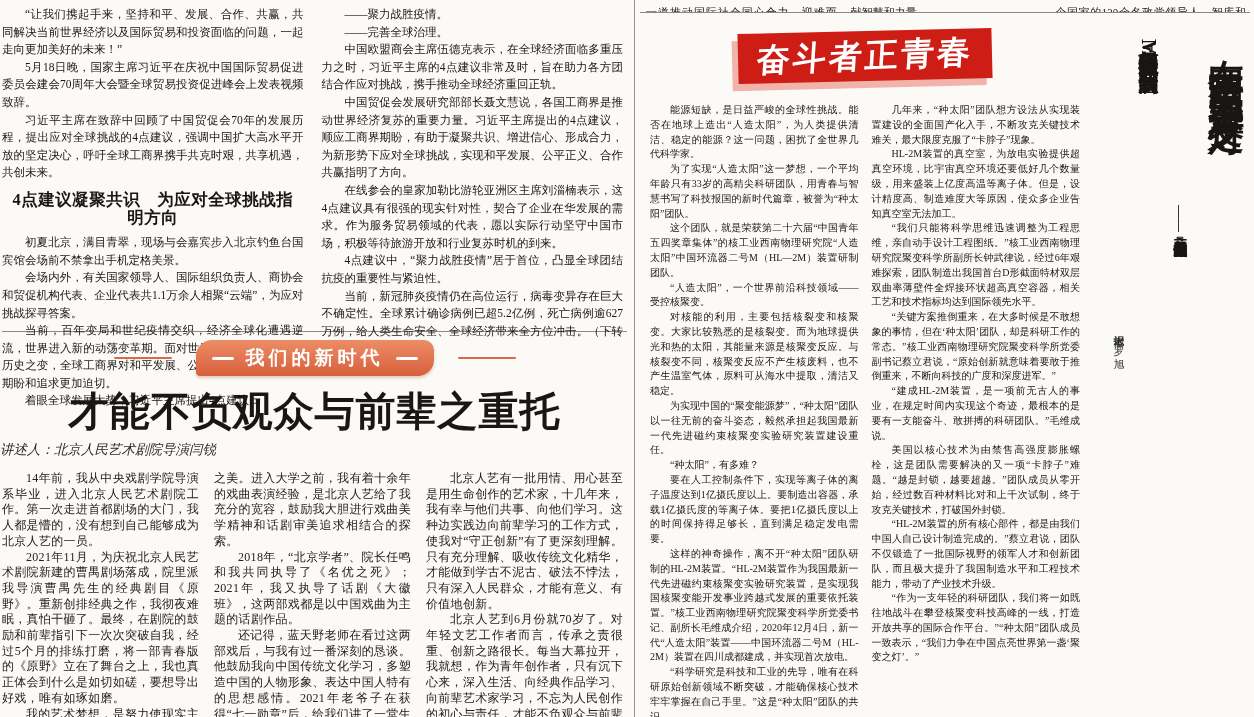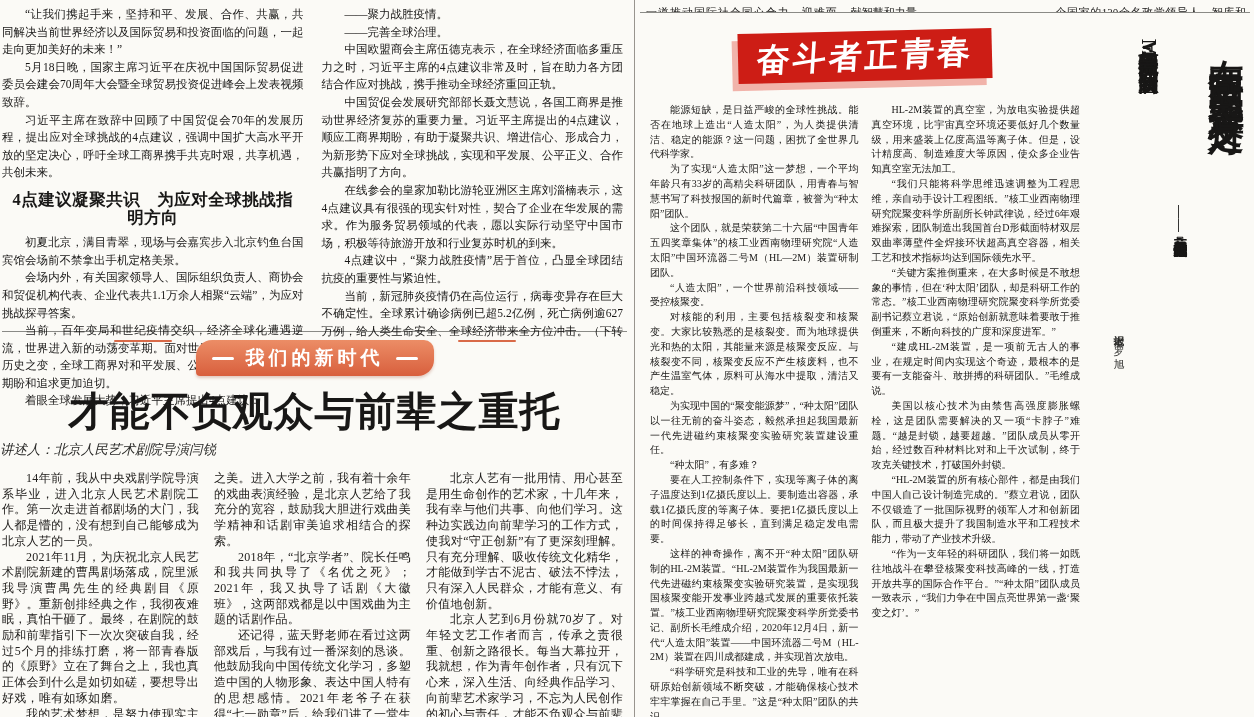--- a/index.html
+++ b/index.html
@@ -18,21 +18,21 @@
   p { text-indent:2em; }
   .flush-first p:first-child { text-indent:0; }
   .subhead {
     font-size:16.5px; font-weight:900; text-align:center;
     letter-spacing:.5px; margin:9px 8px 8px;
   }
   .rule { border:none; border-top:1px solid #8a8a86; margin:0 2px; }
 
   
   .era { padding-top:8px; }
-  .ribbon-row { display:flex; align-items:flex-start; justify-content:center; gap:24px; }
+  .ribbon-row { display:flex; align-items:center; justify-content:center; gap:24px; }
   .ribbon-line { width:58px; height:2px; background:#d96a48; border-radius:2px; }
   .ribbon {
     background:linear-gradient(180deg,#ec8d66,#d85f3d);
     color:#fff; border-radius:16px 10px 16px 4px;
     padding:5px 16px; display:flex; align-items:center; gap:12px;
     box-shadow:0 2px 3px rgba(150,60,30,.25);
   }
   .ribbon .dash { width:22px; height:3px; background:#fff; border-radius:2px; }
   .ribbon .txt { font-size:19px; font-weight:900; letter-spacing:4px; font-family:"Liberation Sans","DejaVu Sans",sans-serif; }
   .era h1 {
@@ -183,20 +183,21 @@
               <p>这个团队，就是荣获第二十六届“中国青年五四奖章集体”的核工业西南物理研究院“人造太阳”中国环流器二号M（HL—2M）装置研制团队。</p>
               <p>“人造太阳”，一个世界前沿科技领域——受控核聚变。</p>
               <p>对核能的利用，主要包括核裂变和核聚变。大家比较熟悉的是核裂变。而为地球提供光和热的太阳，其能量来源是核聚变反应。与核裂变不同，核聚变反应不产生核废料，也不产生温室气体，原料可从海水中提取，清洁又稳定。</p>
               <p>为实现中国的“聚变能源梦”，“种太阳”团队以一往无前的奋斗姿态，毅然承担起我国最新一代先进磁约束核聚变实验研究装置建设重任。</p>
               <p>“种太阳”，有多难？</p>
               <p>要在人工控制条件下，实现等离子体的离子温度达到1亿摄氏度以上。要制造出容器，承载1亿摄氏度的等离子体。要把1亿摄氏度以上的时间保持得足够长，直到满足稳定发电需要。</p>
               <p>这样的神奇操作，离不开“种太阳”团队研制的HL-2M装置。“HL-2M装置作为我国最新一代先进磁约束核聚变实验研究装置，是实现我国核聚变能开发事业跨越式发展的重要依托装置。”核工业西南物理研究院聚变科学所党委书记、副所长毛维成介绍，2020年12月4日，新一代“人造太阳”装置——中国环流器二号M（HL-2M）装置在四川成都建成，并实现首次放电。</p>
               <p>“科学研究是科技和工业的先导，唯有在科研原始创新领域不断突破，才能确保核心技术牢牢掌握在自己手里。”这是“种太阳”团队的共识。</p>
             </div>
           <div class="col">
+              <p>几年来，“种太阳”团队想方设法从实现装置建设的全面国产化入手，不断攻克关键技术难关，最大限度克服了“卡脖子”现象。</p>
               <p>HL-2M装置的真空室，为放电实验提供超真空环境，比宇宙真空环境还要低好几个数量级，用来盛装上亿度高温等离子体。但是，设计精度高、制造难度大等原因，使众多企业告知真空室无法加工。</p>
               <p>“我们只能将科学思维迅速调整为工程思维，亲自动手设计工程图纸。”核工业西南物理研究院聚变科学所副所长钟武律说，经过6年艰难探索，团队制造出我国首台D形截面特材双层双曲率薄壁件全焊接环状超高真空容器，相关工艺和技术指标均达到国际领先水平。</p>
               <p>“关键方案推倒重来，在大多时候是不敢想象的事情，但在‘种太阳’团队，却是科研工作的常态。”核工业西南物理研究院聚变科学所党委副书记蔡立君说，“原始创新就意味着要敢于推倒重来，不断向科技的广度和深度进军。”</p>
               <p>“建成HL-2M装置，是一项前无古人的事业，在规定时间内实现这个奇迹，最根本的是要有一支能奋斗、敢拼搏的科研团队。”毛维成说。</p>
               <p>美国以核心技术为由禁售高强度膨胀螺栓，这是团队需要解决的又一项“卡脖子”难题。“越是封锁，越要超越。”团队成员从零开始，经过数百种材料比对和上千次试制，终于攻克关键技术，打破国外封锁。</p>
               <p>“HL-2M装置的所有核心部件，都是由我们中国人自己设计制造完成的。”蔡立君说，团队不仅锻造了一批国际视野的领军人才和创新团队，而且极大提升了我国制造水平和工程技术能力，带动了产业技术升级。</p>
               <p>“作为一支年轻的科研团队，我们将一如既往地战斗在攀登核聚变科技高峰的一线，打造开放共享的国际合作平台。”“种太阳”团队成员一致表示，“我们力争在中国点亮世界第一盏‘聚变之灯’。”</p>
             </div>
         </div>
       </div>

